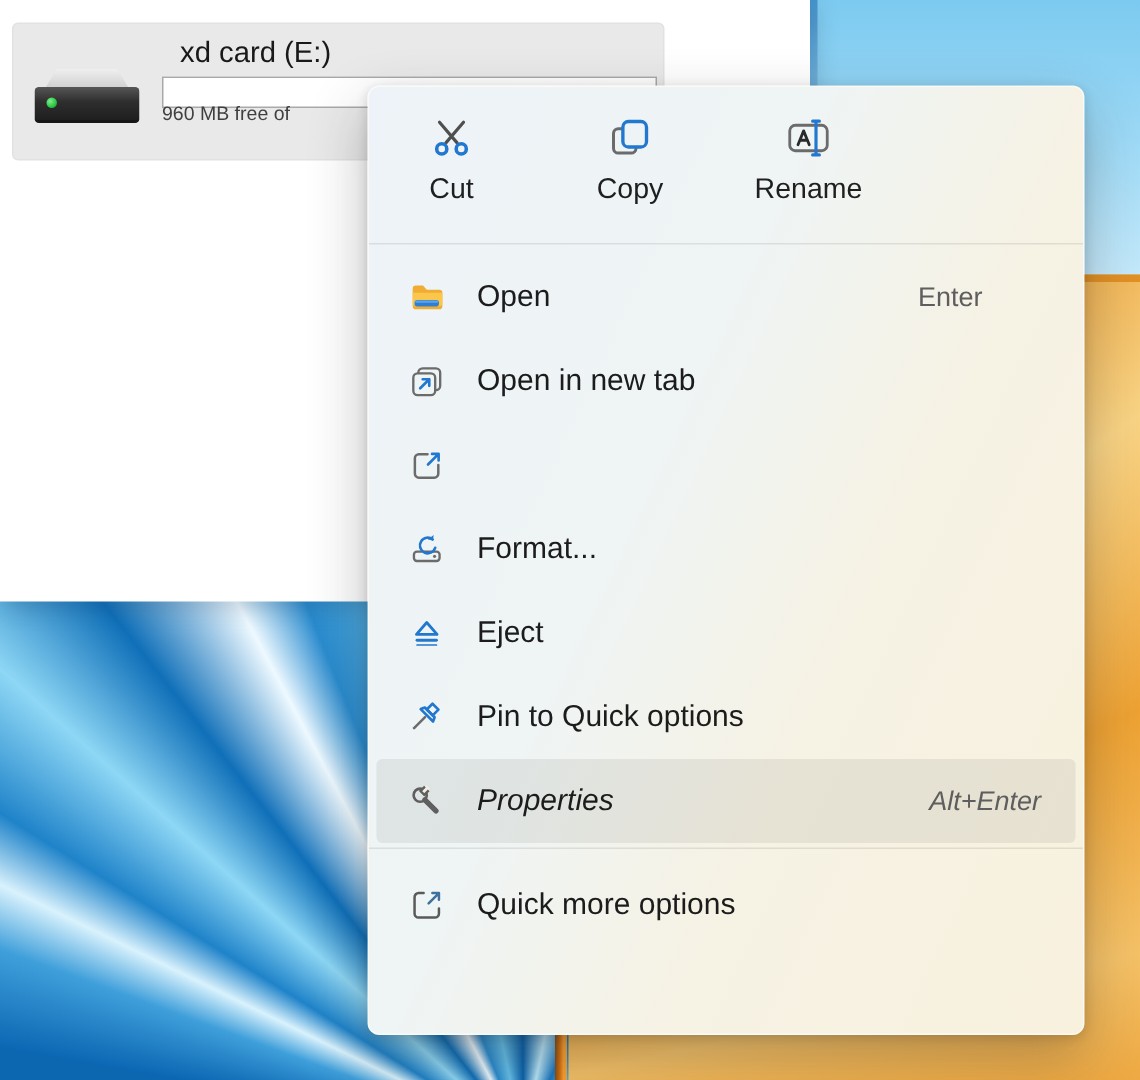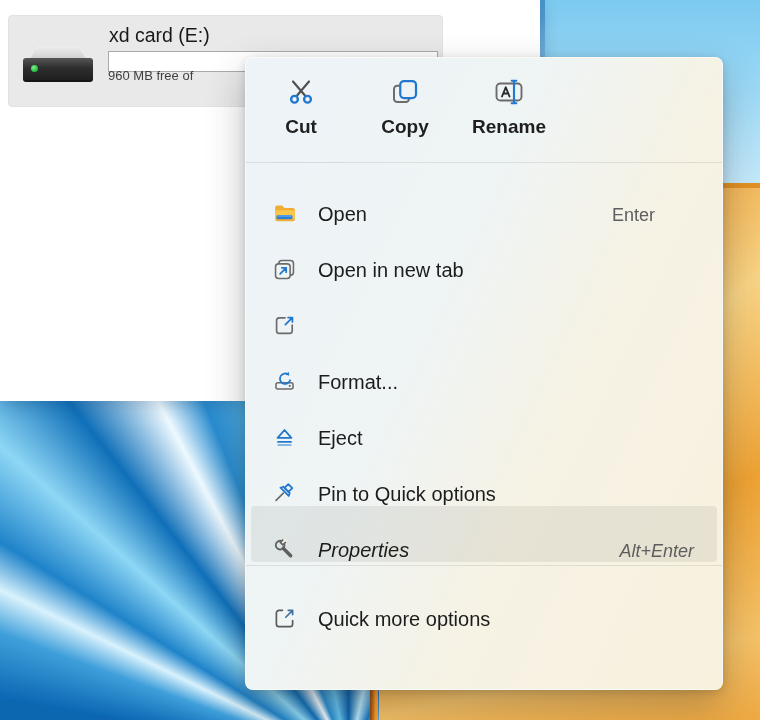--- a/index.html
+++ b/index.html
@@ -33,42 +33,42 @@
     border:1px solid #e2e2e2;border-radius:4px;box-sizing:border-box;}
   .drive{position:absolute;left:14px;top:30px;width:70px;height:36px;}
   .drive-top{position:absolute;left:7px;top:0;width:56px;height:13px;
     background:linear-gradient(180deg,#efefef,#cfcfcf);
     clip-path:polygon(14% 0,86% 0,100% 100%,0 100%);}
   .drive-body{position:absolute;left:0;top:12px;width:70px;height:22px;border-radius:3px;
     background:linear-gradient(180deg,#565656 0%,#2e2e2e 45%,#1f1f1f 100%);
     border-bottom:2px solid #161616;}
   .drive-led{position:absolute;left:8px;top:7px;width:7px;height:7px;border-radius:50%;
     background:radial-gradient(circle at 35% 35%,#7df08c,#2cc443 60%,#148a27);}
-  .tile-title{position:absolute;left:100px;top:8px;font-size:19.5px;color:#191919;}
+  .tile-title{position:absolute;left:111px;top:8px;font-size:19.5px;color:#191919;}
   .tile-bar{position:absolute;left:99px;top:35px;width:330px;height:21px;background:#fff;
     border:1px solid #a9a9a9;box-sizing:border-box;}
   .tile-bar-fill{height:100%;width:0%;background:#26a0da;}
   .tile-free{position:absolute;left:99px;top:52px;font-size:13px;color:#3f3f3f;}
 
   
   .menu{position:absolute;left:245px;top:57px;width:478px;height:633px;z-index:10;
     border-radius:8px;box-sizing:border-box;
     background:linear-gradient(115deg,#edf3f8 0%,#eff4f4 40%,#f6f2e4 64%,#f8f1de 100%);
     box-shadow:0 16px 38px rgba(40,40,40,.30),0 2px 8px rgba(0,0,0,.14);
     border:1px solid rgba(255,255,255,.55);
     display:flex;flex-direction:column;}
-  .qa-row{height:104px;display:flex;padding-left:10px;gap:14px;box-sizing:border-box;font-weight:bold;}
+  .qa-row{height:104px;display:flex;padding-left:10px;gap:29px;box-sizing:border-box;}
   .qa-btn{width:90px;display:flex;flex-direction:column;align-items:center;
     padding-top:19px;box-sizing:border-box;border-radius:4px;cursor:default;}
   .qa-btn .qa-ic{width:30px;height:30px;}
   .qa-btn .qa-lbl{margin-top:9px;font-size:19px;color:#1f1f1f;}
   .sep{height:1px;background:rgba(0,0,0,.09);flex:none;}
   .sep1{margin:0 0 7px 0;}
   .sep2{margin:3px 0 0 0;}
-  .mi{height:56px;display:flex;align-items:flex-end;padding:0 0 0 25px;margin:0 5px;
+  .mi{height:56px;display:flex;align-items:center;padding:0 0 0 25px;margin:0 5px;
     box-sizing:border-box;border-radius:4px;flex:none;cursor:default;padding-left:20px;}
   .mi{margin:0 5px;padding-left:20px;}
   .mi .ic{width:26px;height:26px;flex:none;display:flex;align-items:center;justify-content:center;}
   .mi .lbl{margin-left:21px;font-size:20px;color:#1c1c1c;white-space:nowrap;}
   .mi .sc{margin-left:auto;margin-right:23px;font-size:18px;color:#5e5e5e;}
   .mi .sc-far{margin-right:62px;}
   .mi.hl{background:rgba(90,88,80,.10);font-style:italic;}
   .smo{margin-top:9px;}
   svg{display:block;}
 </style>

